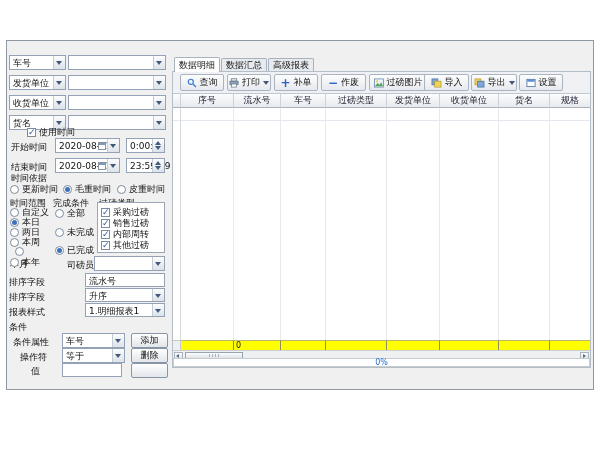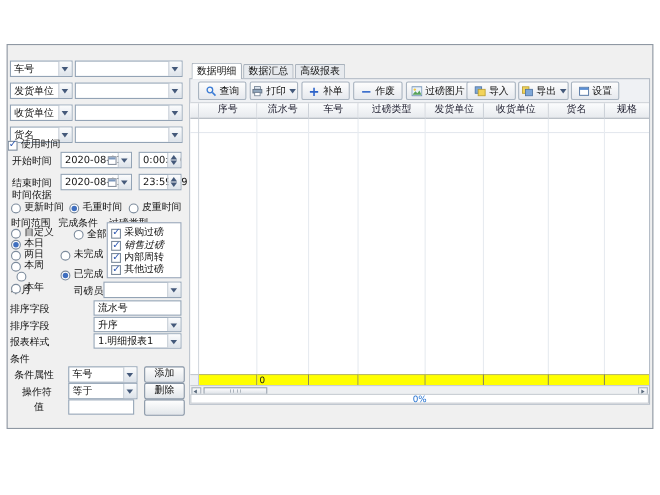--- a/index.html
+++ b/index.html
@@ -110,21 +110,21 @@
           <i class="da"></i>
         </div>
     <div class="combo" style="left:2px;top:74px;width:57px;">
           <span>货名</span>
           <i class="da"></i>
         </div>
     <div class="combo" style="left:61px;top:74px;width:98px;">
           <i class="da"></i>
         </div>
 
-    <div class="opt" style="left:0;top:86px;">
+    <div class="opt" style="left:20px;top:86px;">
       <i class="cb on"></i>
       <span>使用时间</span>
     </div>
 
     <span class="lb" style="left:4px;top:101px;">开始时间</span>
     <div class="combo" style="left:48px;top:97px;width:65px;">
           <span>2020-08-01</span>
           <i class="cal"></i>
           <i class="da"></i>
         </div>
@@ -180,39 +180,39 @@
         </div>
     <div class="opt" style="left:3px;top:206px;flex-direction:column;">
           <i class="rd"></i>
           <span>本月</span>
         </div>
     <div class="opt" style="left:3px;top:216px;">
           <i class="rd"></i>
           <span>本年</span>
         </div>
 
-    <div class="opt" style="left:48px;top:167px;margin-left:12px;">
+    <div class="opt" style="left:48px;top:167px;">
           <i class="rd"></i>
           <span>全部</span>
         </div>
     <div class="opt" style="left:48px;top:186px;">
           <i class="rd"></i>
           <span>未完成</span>
         </div>
     <div class="opt" style="left:48px;top:204px;">
           <i class="rd on"></i>
           <span>已完成</span>
         </div>
 
     <div class="wbox" style="left:90px;top:161px;width:68px;height:51px;">
       <div class="opt" style="left:3px;top:4px;">
             <i class="cb on"></i>
             <span>采购过磅</span>
           </div>
-      <div class="opt" style="left:3px;top:15px;font-style:italic;">
+      <div class="opt" style="left:3px;top:15px;">
             <i class="cb on"></i>
             <span>销售过磅</span>
           </div>
       <div class="opt" style="left:3px;top:26px;">
             <i class="cb on"></i>
             <span>内部周转</span>
           </div>
       <div class="opt" style="left:3px;top:37px;">
             <i class="cb on"></i>
             <span>其他过磅</span>

